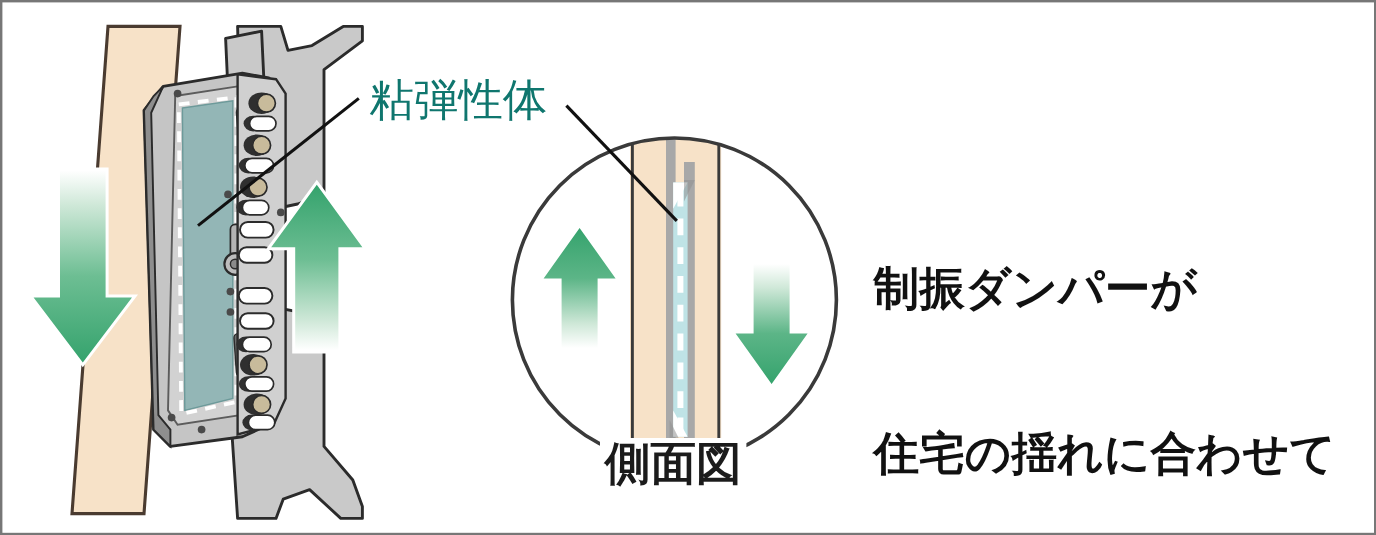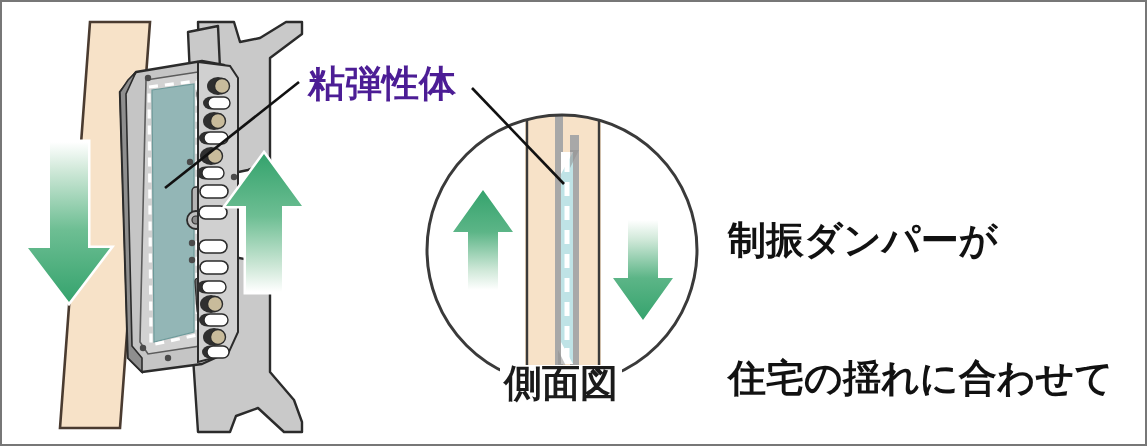--- a/index.html
+++ b/index.html
@@ -26,39 +26,38 @@
     line-height:46px;
     letter-spacing:0px;
     color:#111111;
     white-space:pre;
   }
   #caption div{display:block;}
 
   #label-visco{
     position:absolute;
     left:306px; top:62px;
-    font-weight:bold;
+    font-weight:normal;
     font-size:37px;
     line-height:40px;
-    color:#4c1d95;
+    color:#0f766e;
     white-space:nowrap;
     text-align:right;
   }
 
   #label-side{
     position:absolute;
     left:498px; top:363px;
     font-weight:bold;
     font-size:38px;
     line-height:42px;
     color:#1b1b1b;
     white-space:nowrap;
     background:#ffffff;
     padding:0 4px;
-    font-family:Liberation Mono, monospace;
   }
 </style>
 </head>
 <body>
 
 <div id="stage">
 
   <svg class="layer" viewBox="0 0 1147 446" width="1147" height="446" xmlns="http://www.w3.org/2000/svg">
 
     <defs>

